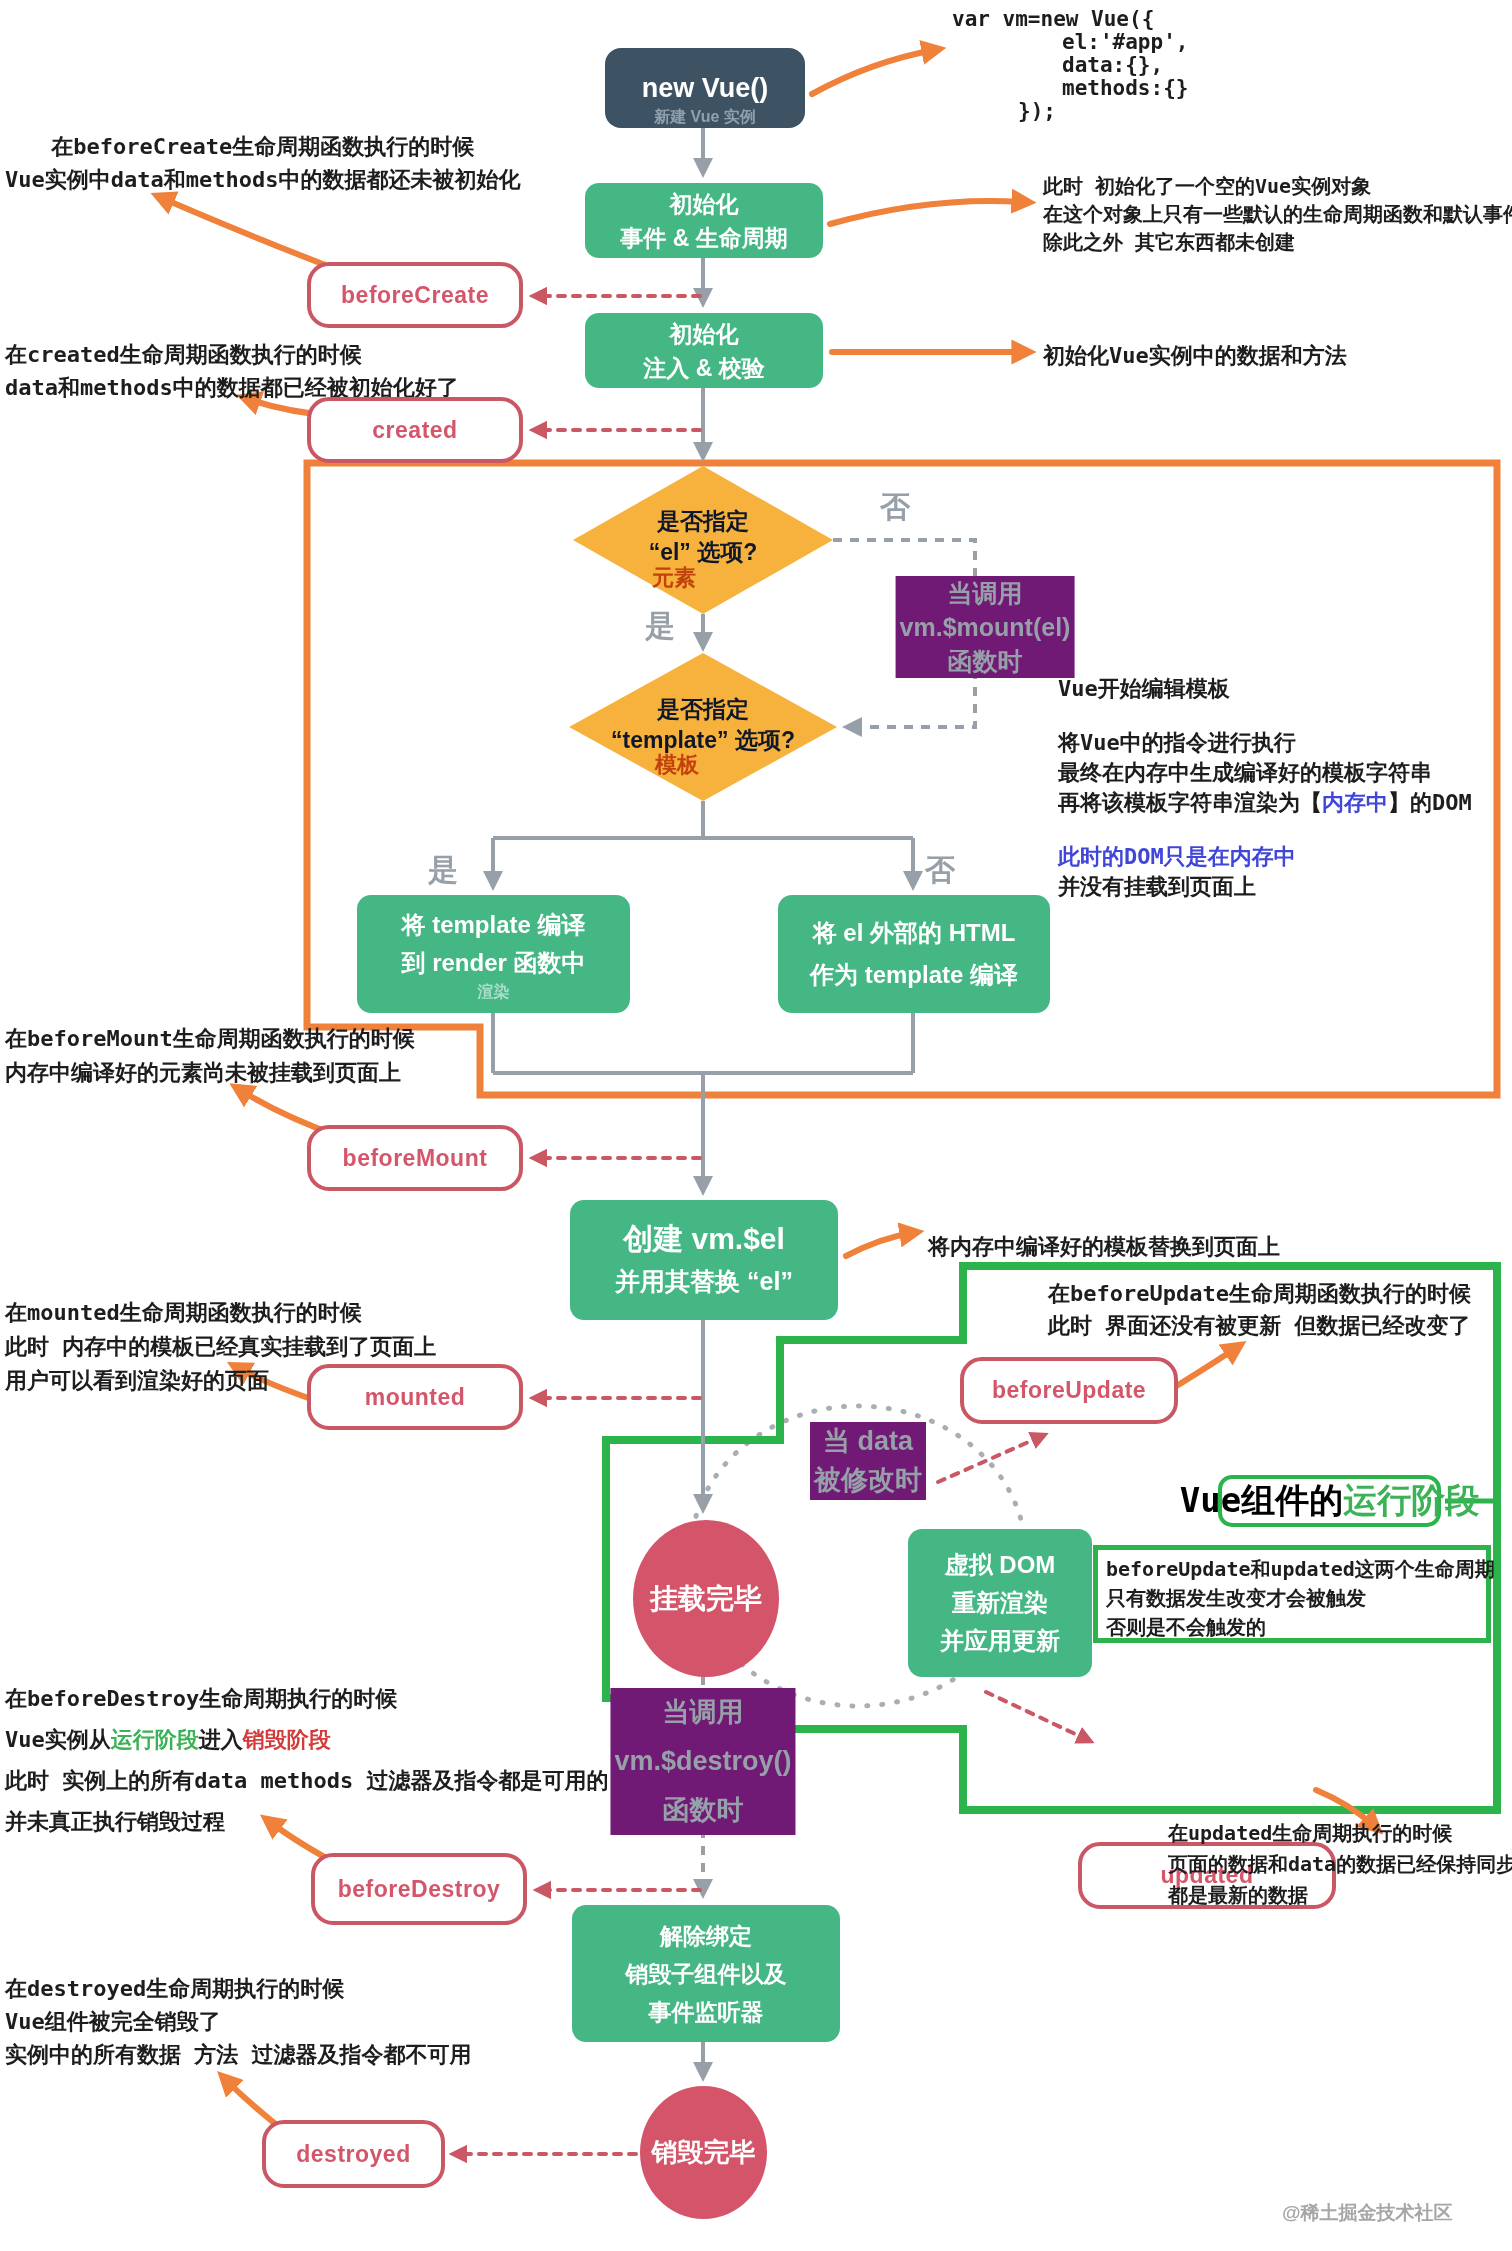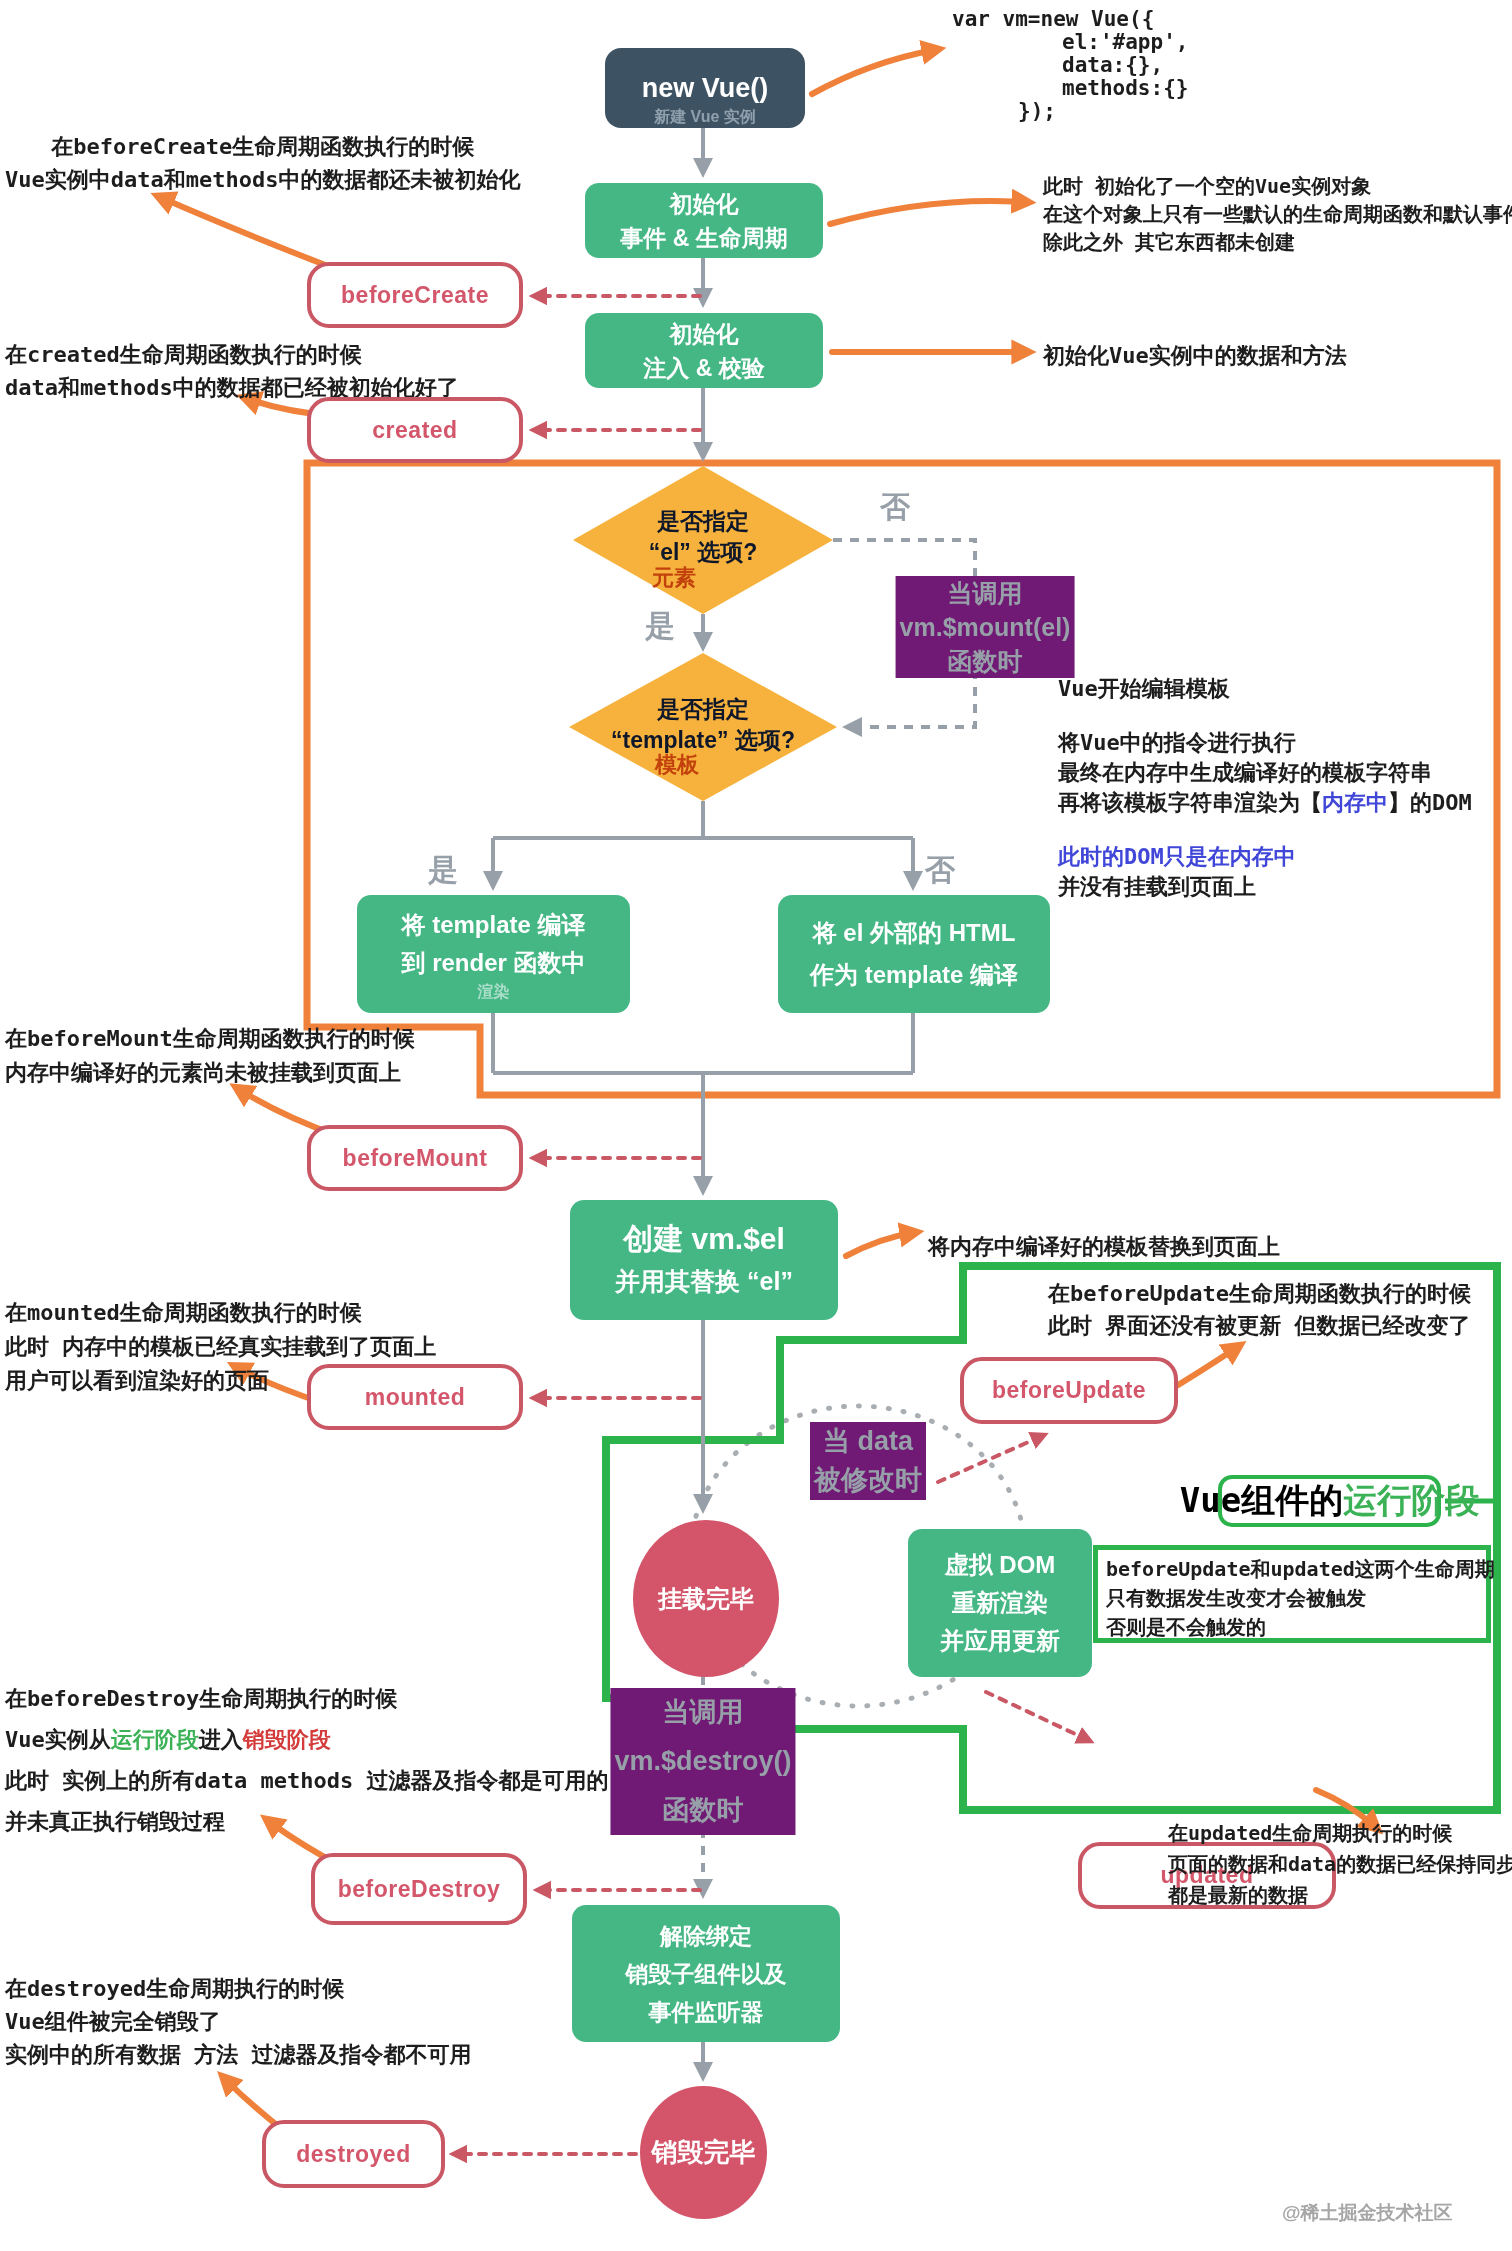--- a/index.html
+++ b/index.html
@@ -212,21 +212,21 @@
   <div>此时 内存中的模板已经真实挂载到了页面上</div>
   <div>用户可以看到渲染好的页面</div>
 </div>
 <div class="abs pill" style="left:307px;top:1364px;width:216px;height:66px;">mounted</div>
 
 <div class="abs gray-label center-label" style="left:868px;top:1422px;font-size:27px;line-height:39px;">
   <div>当 data</div>
   <div>被修改时</div>
 </div>
 
-<div class="abs circle" style="left:633px;top:1520px;width:146px;height:157px;font-size:24px;font-family:Liberation Serif, serif;">挂载完毕</div>
+<div class="abs circle" style="left:633px;top:1520px;width:146px;height:157px;font-size:28px;font-family:Liberation Serif, serif;">挂载完毕</div>
 <div class="abs green-box" style="left:908px;top:1529px;width:184px;height:148px;">
   <div class="l" style="font-size:24px;line-height:38px;">虚拟 DOM</div>
   <div class="l" style="font-size:24px;line-height:38px;">重新渲染</div>
   <div class="l" style="font-size:24px;line-height:38px;">并应用更新</div>
 </div>
 
 <div class="abs green-border-box" style="left:1218px;top:1475px;width:223px;height:52px;border-width:4px;display:flex;align-items:center;justify-content:center;font-size:34px;font-weight:700;white-space:nowrap;font-family:'DejaVu Sans Mono','Liberation Sans',monospace;border-radius:14px;">
   <span>Vue组件的</span>
       <span class="gtxt">运行阶段</span>
 </div>

